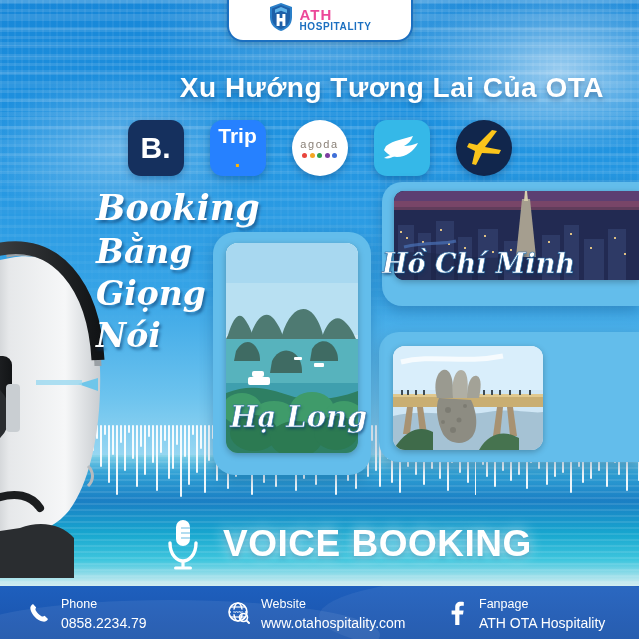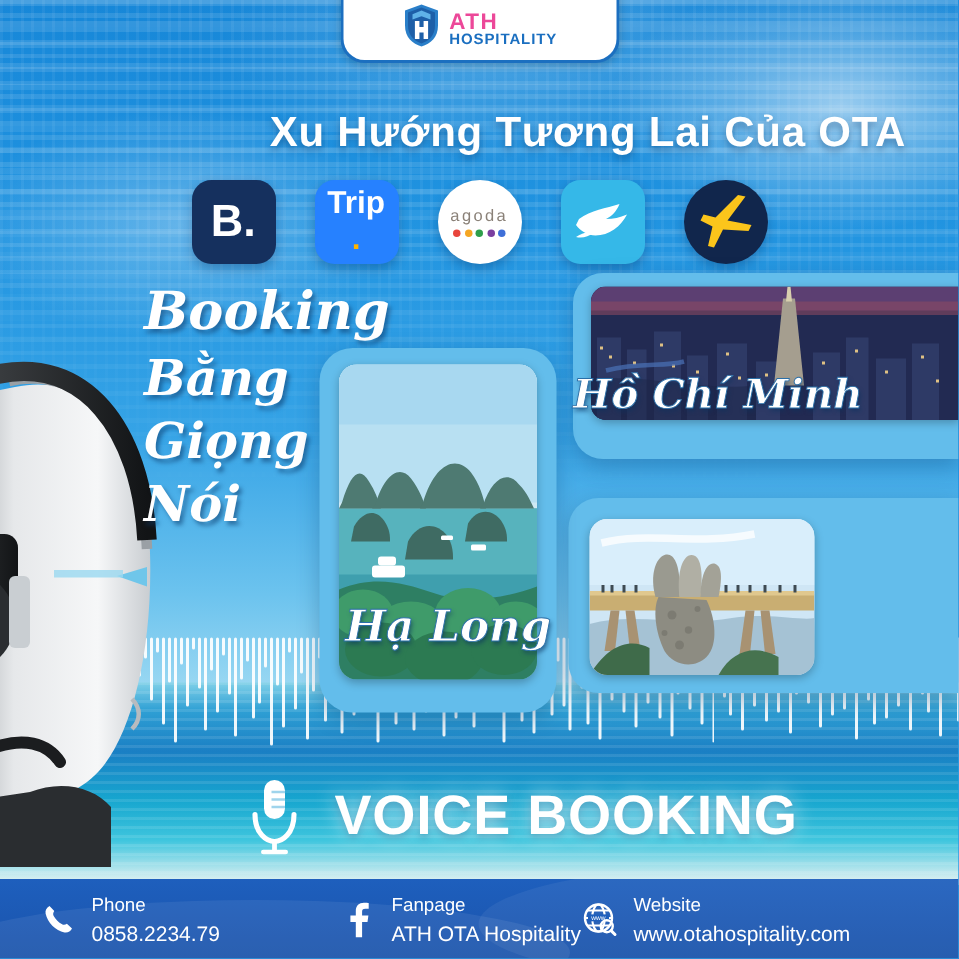--- a/index.html
+++ b/index.html
@@ -567,48 +567,48 @@
           <svg width="22" height="22" viewBox="0 0 22 22">
               <path d="M5 2 C3 3 2 5 2.4 7 C3.6 13 9 18.4 15 19.6 C17 20 19 19 20 17 L16.6 13.8 C15.6 14.6 14.4 14.8 13.4 14.2 C11 12.8 9.2 11 7.8 8.6 C7.2 7.6 7.4 6.4 8.2 5.4 Z" fill="#fff"></path>
             </svg>
         </span>
         <span class="f-txt">
           <span class="f-label">Phone</span><br>
           <span class="f-value">0858.2234.79</span>
         </span>
       </div>
 
-      <div class="f-item" id="f-fb">
-        <span class="f-ico">
-          <svg width="20" height="24" viewBox="0 0 20 24">
-              <path d="M12.4 24 V13.6 H16 L16.6 9.4 H12.4 V6.8 C12.4 5.6 12.8 4.8 14.6 4.8 H16.8 V1 C16.4 .9 15.1 .8 13.6 .8 C10.4 .8 8.2 2.7 8.2 6.3 V9.4 H4.6 V13.6 H8.2 V24 Z" fill="#fff"></path>
-            </svg>
-        </span>
-        <span class="f-txt">
-          <span class="f-label">Fanpage</span><br>
-          <span class="f-value">ATH OTA Hospitality</span>
-        </span>
-      </div>
-
       <div class="f-item" id="f-web">
         <span class="f-ico">
           <svg width="24" height="24" viewBox="0 0 24 24">
             <circle cx="11" cy="11" r="9" fill="none" stroke="#fff" stroke-width="1.6"></circle>
             <ellipse cx="11" cy="11" rx="4.2" ry="9" fill="none" stroke="#fff" stroke-width="1.4"></ellipse>
             <line x1="2" y1="11" x2="20" y2="11" stroke="#fff" stroke-width="1.4"></line>
             <line x1="3.4" y1="6" x2="18.6" y2="6" stroke="#fff" stroke-width="1.2"></line>
             <line x1="3.4" y1="16" x2="18.6" y2="16" stroke="#fff" stroke-width="1.2"></line>
             <rect x="4" y="8.6" width="14" height="4.6" fill="#1e5fbd"></rect>
             <text x="11" y="12.4" font-size="4.4" fill="#fff" text-anchor="middle" font-family="Liberation Sans, sans-serif">www</text>
             <circle cx="16.5" cy="16.5" r="4" fill="none" stroke="#fff" stroke-width="1.6"></circle>
             <line x1="19.4" y1="19.4" x2="22" y2="22" stroke="#fff" stroke-width="2" stroke-linecap="round"></line>
           </svg>
         </span>
         <span class="f-txt">
           <span class="f-label">Website</span><br>
           <span class="f-value">www.otahospitality.com</span>
         </span>
       </div>
 
+      <div class="f-item" id="f-fb">
+        <span class="f-ico">
+          <svg width="20" height="24" viewBox="0 0 20 24">
+              <path d="M12.4 24 V13.6 H16 L16.6 9.4 H12.4 V6.8 C12.4 5.6 12.8 4.8 14.6 4.8 H16.8 V1 C16.4 .9 15.1 .8 13.6 .8 C10.4 .8 8.2 2.7 8.2 6.3 V9.4 H4.6 V13.6 H8.2 V24 Z" fill="#fff"></path>
+            </svg>
+        </span>
+        <span class="f-txt">
+          <span class="f-label">Fanpage</span><br>
+          <span class="f-value">ATH OTA Hospitality</span>
+        </span>
+      </div>
+
     </div>
   </div>
 
 </div>
 
 </body></html>

